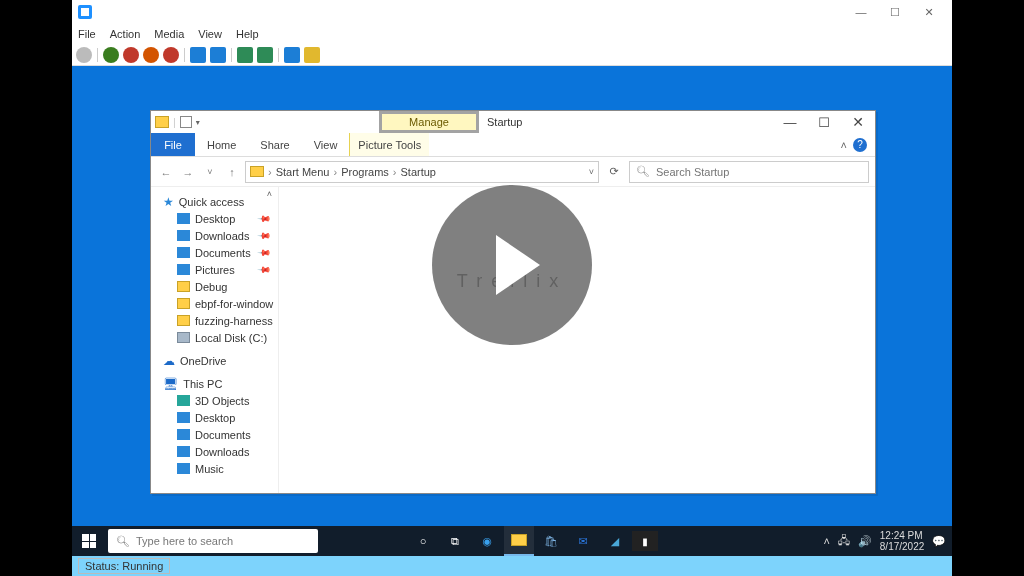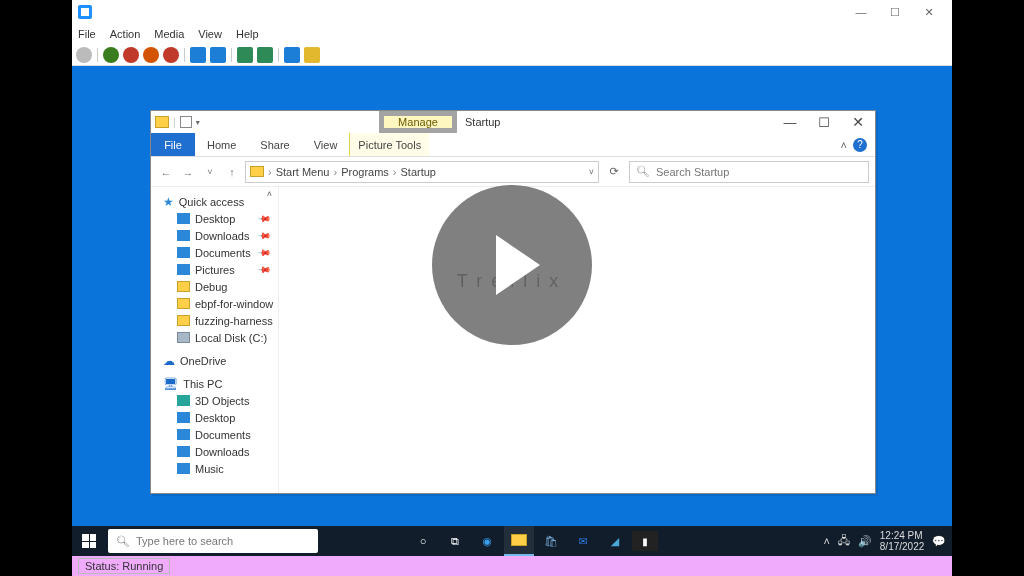--- a/index.html
+++ b/index.html
@@ -22,21 +22,21 @@
 .tb-sep { width:1px; height:14px; background:#ccc; margin:0 1px; }
 
 
 .guest { flex: 1; background: #0a74da; position: relative; }
 
 
 .explorer { position: absolute; left: 78px; top: 44px; width: 726px; height: 384px; background: #fff; border: 1px solid #888; box-shadow: 2px 2px 0 rgba(0,0,0,.08); display:flex; flex-direction:column; }
 .ex-titlebar { height: 22px; display:flex; align-items:stretch; font-size:11px; }
 .ex-qat { width: 72px; display:flex; align-items:center; padding:0 4px; gap:4px; background:#fff; }
 .ex-qat-ico { width:14px; height:12px; background:#ffcf48; border:1px solid #c9a227; }
-.ex-tab-manage { width:78px; background:#fff7c0; border:5px solid #a3a3a3; display:flex; align-items:center; justify-content:center; color:#6b5a00; }
+.ex-tab-manage { width:100px; background:#fff7c0; border:3px solid #a3a3a3; display:flex; align-items:center; justify-content:center; color:#6b5a00; }
 .ex-tab-title { flex:1; display:flex; align-items:center; padding:0 8px; color:#333; }
 .ex-winctrl { display:flex; }
 .ex-winctrl div { width:34px; display:flex; align-items:center; justify-content:center; color:#444; font-size:13px; }
 .ex-winctrl .close { font-size:14px; }
 
 .ex-ribbon { height:24px; display:flex; align-items:stretch; font-size:11px; border-bottom:1px solid #ddd; }
 .rib-file { width:44px; background:#1f6fd0; color:#fff; display:flex; align-items:center; justify-content:center; }
 .rib-tab { padding:0 12px; display:flex; align-items:center; color:#444; }
 .rib-pic { padding:0 8px; display:flex; align-items:center; color:#444; border-left:1px solid #e6d251; background:#fffde8; }
 .rib-help { margin-left:auto; display:flex; align-items:center; gap:6px; padding-right:8px; }
@@ -91,21 +91,21 @@
 .win-logo { width:14px; height:14px; display:grid; grid-template-columns:1fr 1fr; grid-template-rows:1fr 1fr; gap:1px; }
 .win-logo div { background:#fff; }
 .tb-search { width:210px; height:24px; background:#fff; color:#777; display:flex; align-items:center; gap:6px; padding:0 8px; border-radius:2px; margin-left:2px; }
 .tb-center { display:flex; align-items:center; margin-left: 90px; gap:2px; }
 .tb-ico { width:30px; height:30px; display:flex; align-items:center; justify-content:center; color:#fff; }
 .tb-ico.active { border-bottom:2px solid #76b9ed; background:rgba(255,255,255,.08); }
 .tray { margin-left:auto; display:flex; align-items:center; gap:8px; padding-right:6px; color:#ddd; }
 .clock { text-align:left; font-size:10px; line-height:11px; }
 
 
-.host-status { height:20px; font-size:11px; display:flex; align-items:center; padding:0 6px; background:#f0abfc; color:#333; }
+.host-status { height:20px; font-size:11px; display:flex; align-items:center; padding:0 6px; background:#7dd3fc; color:#333; }
 .host-status span.box { border:1px solid #bbb; padding:1px 6px; }
 
 
 .overlay { position:absolute; inset:0; pointer-events:none; }
 .play { position:absolute; left:50%; top:46%; transform:translate(-50%,-50%); width:160px; height:160px; border-radius:80px; background:rgba(100,100,100,.82); display:flex; align-items:center; justify-content:center; }
 .play::after { content:""; border-left:44px solid #fff; border-top:30px solid transparent; border-bottom:30px solid transparent; margin-left:12px; }
 .watermark { position:absolute; left:50%; top:46%; transform:translate(-50%,-50%); text-align:center; color:#333;margin-top:18px; }
 .watermark .brand { font-size:18px; letter-spacing:9px; color:#555; margin-bottom:4px; }
 .watermark .boxed { display:inline-block; border:3px solid #222; padding:6px 22px 10px; }
 .watermark .boxed .big { font-size:34px; font-weight:800; letter-spacing:1px; }

